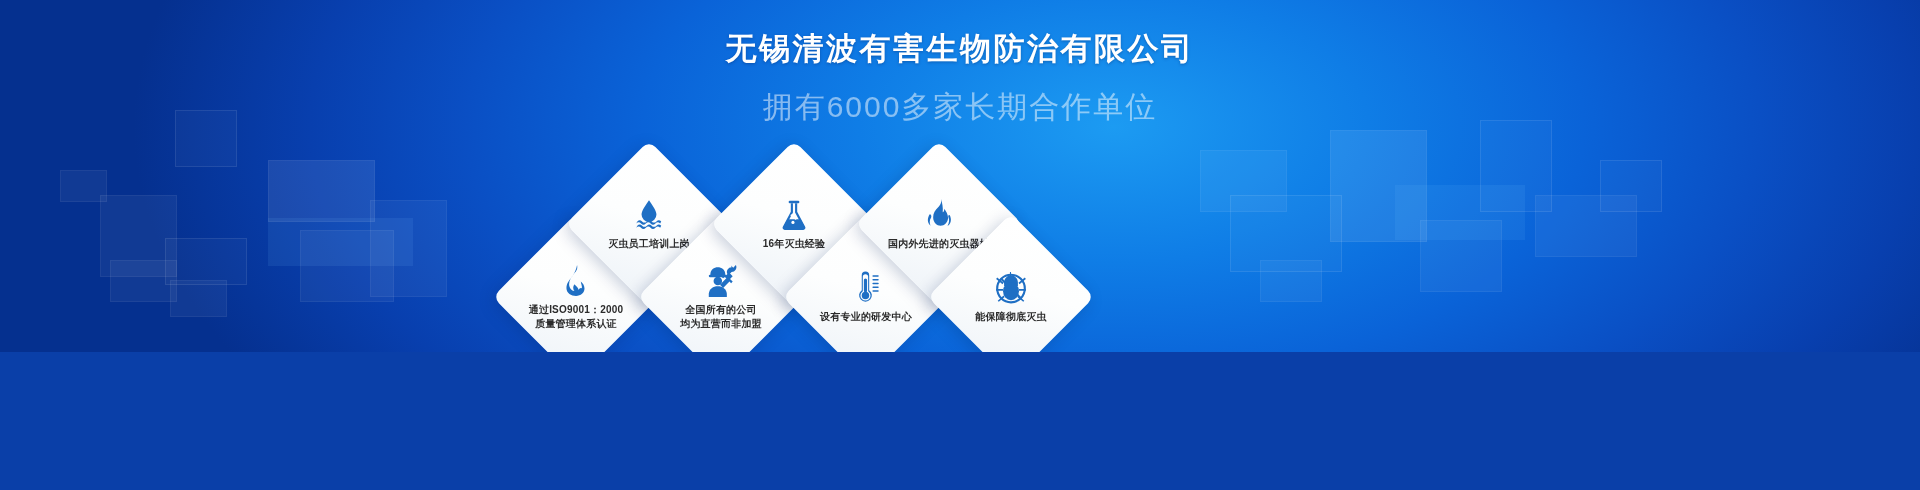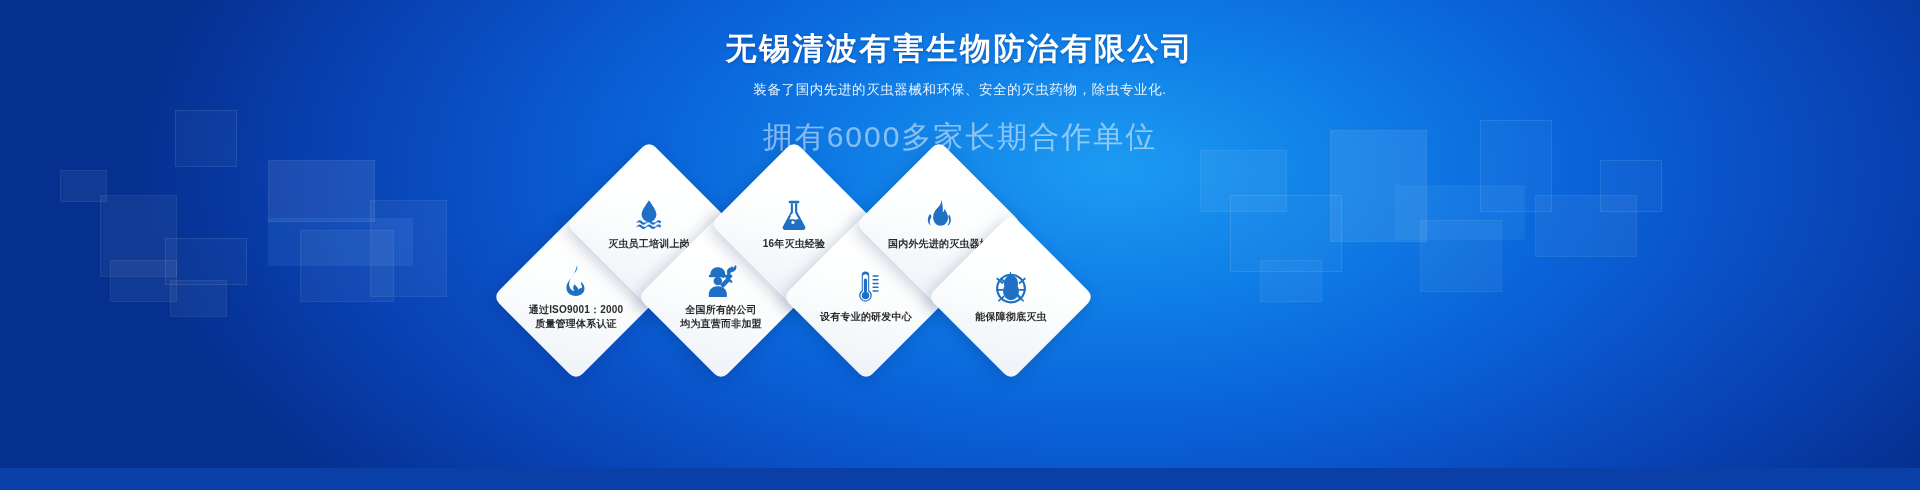--- a/index.html
+++ b/index.html
@@ -2,21 +2,21 @@
 <html><head>
 <meta charset="utf-8">
 <style>
   html,body{margin:0;padding:0;}
   body{
     width:1920px;height:490px;overflow:hidden;
     font-family:"Liberation Sans","DejaVu Sans",sans-serif;
     background:#0a3fa8;
   }
   #banner{
-    position:relative;width:1920px;height:468px;overflow:hidden;
+    position:relative;width:1920px;height:352px;overflow:hidden;
     background:
       radial-gradient(ellipse 980px 520px at 58% 36%, #1c9bf2 0%, #0f7de6 26%, #0a63d8 48%, #0a4fc4 66%, #083fae 82%, #05308f 100%),
       linear-gradient(120deg,#042b84 0%,#0a4bbd 45%,#0a63d8 100%);
   }
   
   .rect{position:absolute;background:rgba(255,255,255,.05);border:1px solid rgba(255,255,255,.055);}
   .rect.b{background:rgba(255,255,255,.085);}
   .rect.c{background:rgba(255,255,255,.03);border-color:rgba(255,255,255,.09);}
   .rect.d{background:rgba(120,200,255,.10);border:none;}
 
@@ -86,21 +86,20 @@
       <div class="rect d" style="left: 1395px; top: 185px; width: 130px; height: 55px;"></div>
       <div class="rect " style="left: 1420px; top: 220px; width: 80px; height: 70px;"></div>
       <div class="rect c" style="left: 1480px; top: 120px; width: 70px; height: 90px;"></div>
       <div class="rect " style="left: 1535px; top: 195px; width: 100px; height: 60px;"></div>
       <div class="rect c" style="left: 1600px; top: 160px; width: 60px; height: 50px;"></div>
       <div class="rect " style="left: 1260px; top: 260px; width: 60px; height: 40px;"></div>
     </div>
 
   <div class="head">
     <h1 class="title">无锡清波有害生物防治有限公司</h1>
-    <p class="subtitle">装备了国内先进的灭虫器械和环保、安全的灭虫药物，除虫专业化.</p>
     <p class="tagline">拥有6000多家长期合作单位</p>
   </div>
 
   <div id="tiles">
       <div class="tile" style="left: 517px; top: 238px;">
         <div class="tile-inner">
           <span class="tile-icon">
             <svg viewBox="0 0 64 64">
               <use href="#ico-flame-icon"></use>
             </svg>

